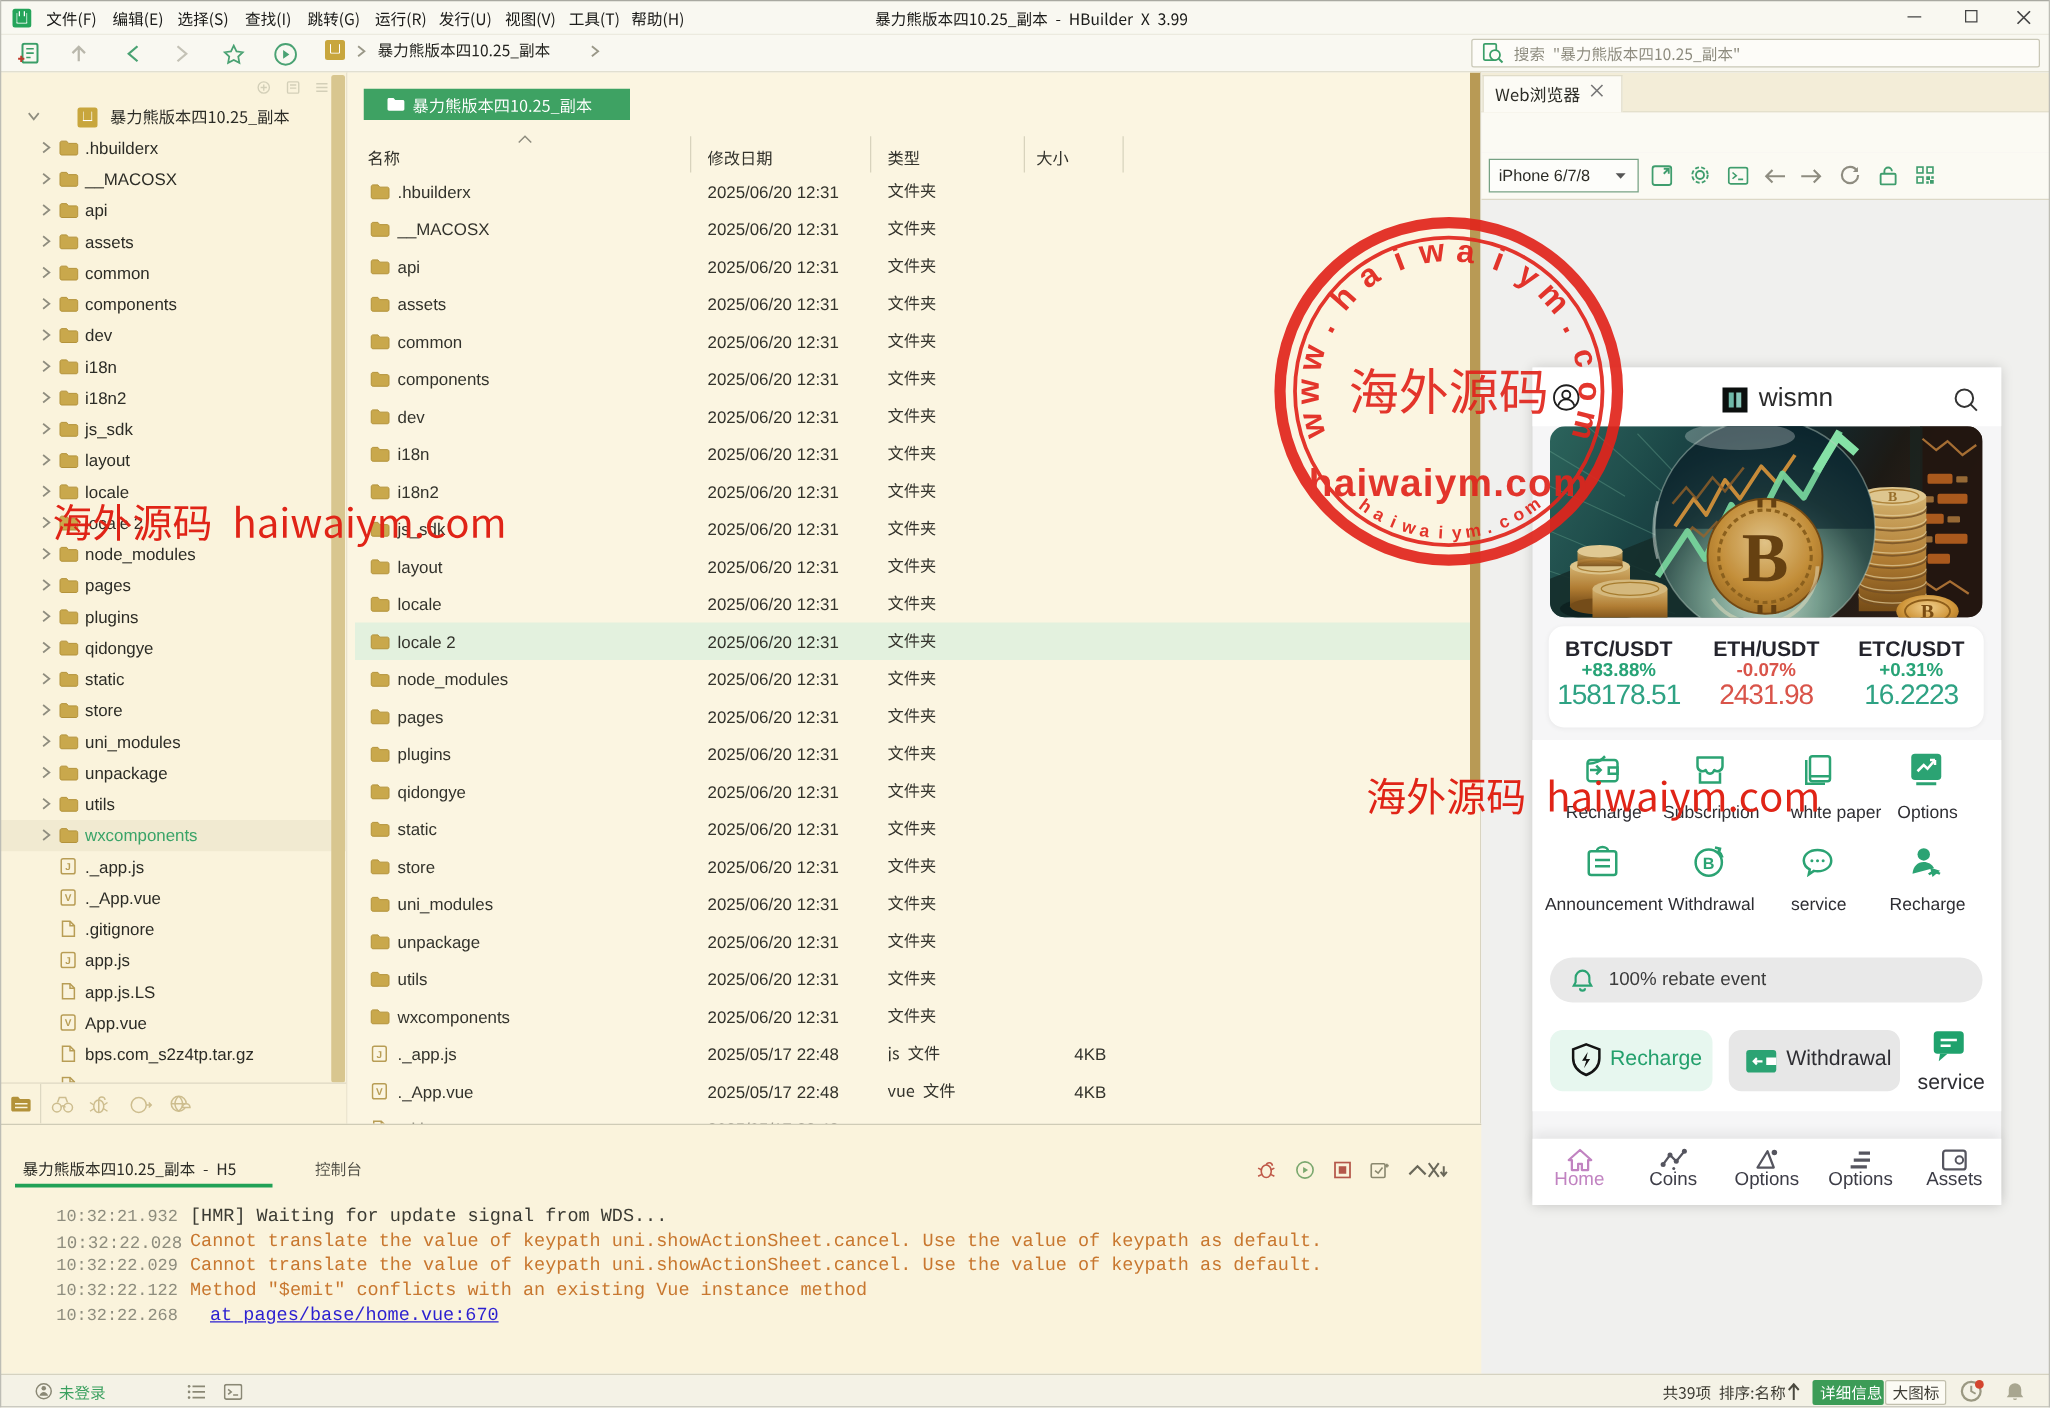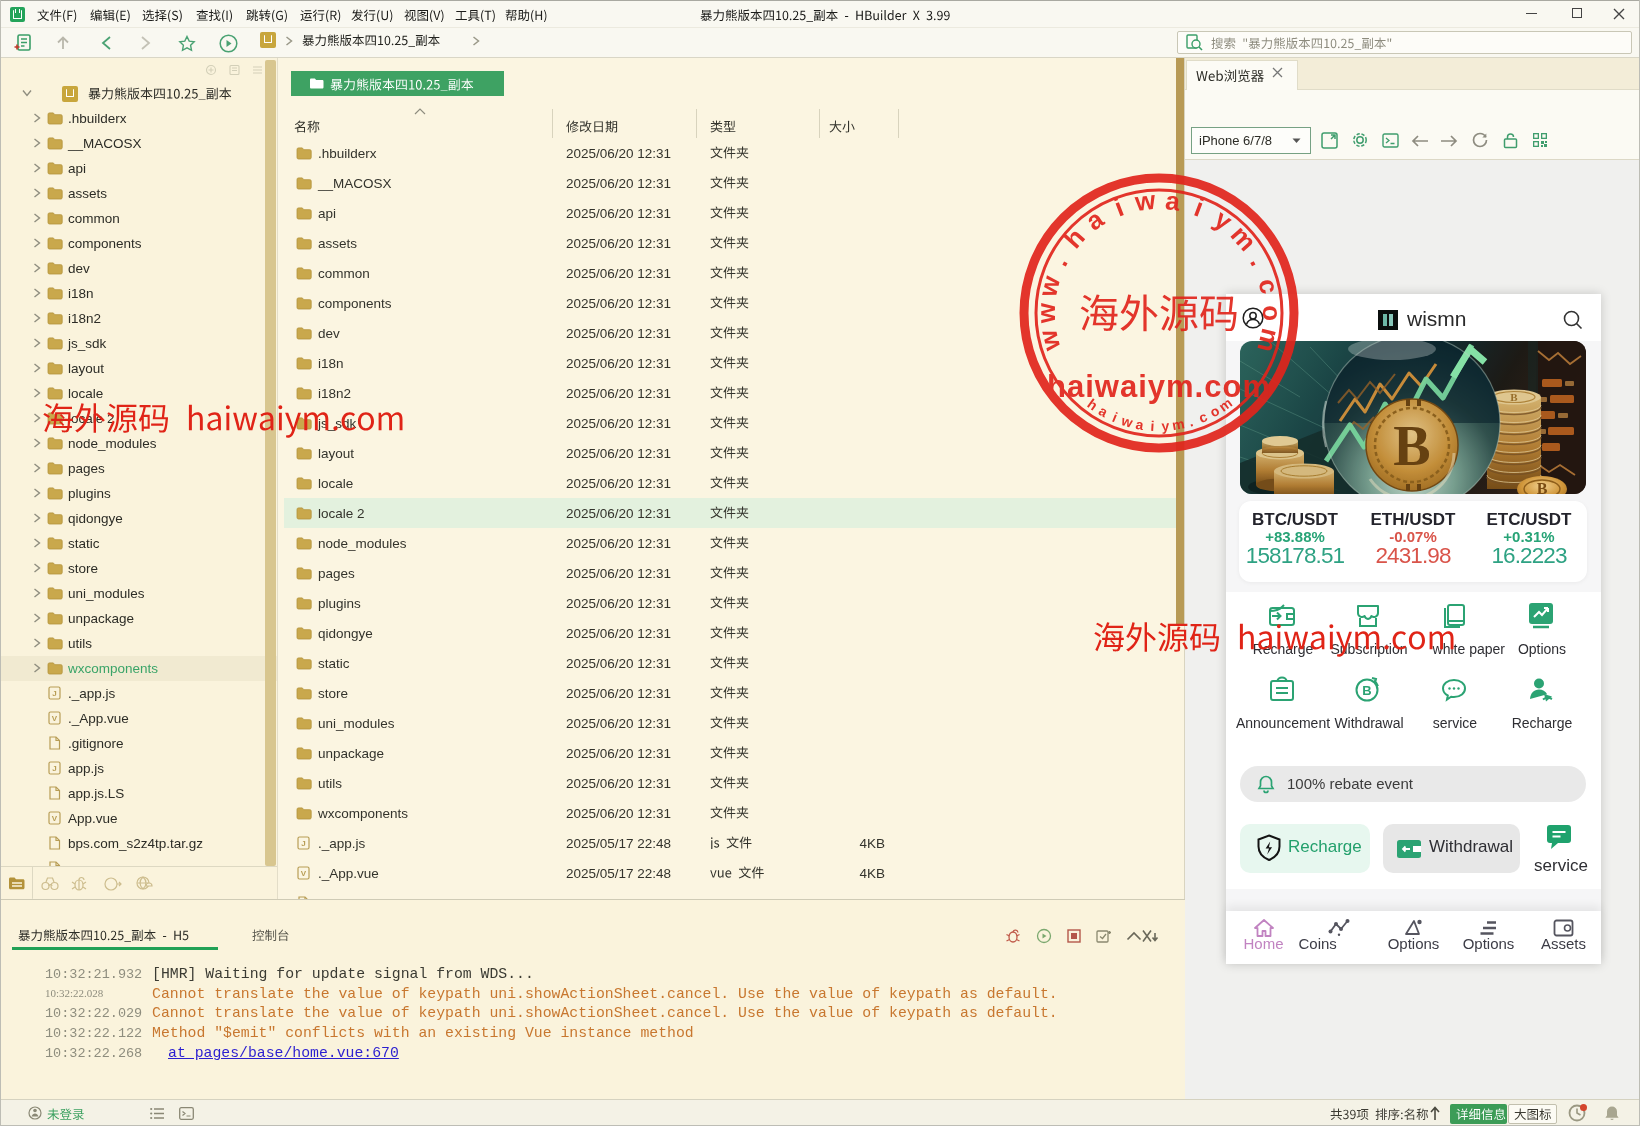--- a/index.html
+++ b/index.html
@@ -972,21 +972,21 @@
     </svg>
     <svg width="20" height="16" viewBox="0 0 20 16" style="display:block;position:absolute;left:252.5px;top:626px">
       <path d="M8 2.5h9M4 8h13M1.5 13.5h13" stroke="#55555f" stroke-width="2.6"></path>
     </svg>
     <svg width="21" height="18" viewBox="0 0 21 18" style="display:block;position:absolute;left:327px;top:625px">
       <rect x="1.5" y="1.5" width="18" height="15" rx="2" fill="none" stroke="#55555f" stroke-width="1.8"></rect>
       <circle cx="14.5" cy="9" r="3" fill="none" stroke="#55555f" stroke-width="1.6"></circle>
       <path d="M19.5 5.5v7" stroke="#fff" stroke-width="0"></path>
     </svg>
     <div class="abs" style="left:-2.5px;top:641px;width:80px;text-align:center;font-size:15px;color:#c183c1">Home</div>
-    <div class="abs" style="left:72.5px;top:641px;width:80px;font-size:15px;color:#3c3c46">Coins</div>
+    <div class="abs" style="left:72.5px;top:641px;width:80px;text-align:center;font-size:15px;color:#3c3c46">Coins</div>
     <div class="abs" style="left:147.5px;top:641px;width:80px;text-align:center;font-size:15px;color:#3c3c46">Options</div>
     <div class="abs" style="left:222.5px;top:641px;width:80px;text-align:center;font-size:15px;color:#3c3c46">Options</div>
     <div class="abs" style="left:297.5px;top:641px;width:80px;text-align:center;font-size:15px;color:#3c3c46">Assets</div>
   </div>
 <div class="abs" style="left:0;top:899px;width:1185px;height:200px;background:#faf3dc;border-top:1px solid #cfcbb6;overflow:hidden">
     <div style="position:absolute;left:18px;top:34.0px;">
       <svg width="0.0" height="12.8" viewBox="0 -11.00 0.0 12.8" style="display:block" fill="#000">
         <path d=""></path>
       </svg>
     </div>
@@ -1020,21 +1020,21 @@
     </svg>
     <svg width="16" height="10" viewBox="0 0 16 10" style="display:block;position:absolute;left:1126px;top:31px">
       <path d="M1.5 8.5L8 2l6.5 6.5" stroke="#6a685a" stroke-width="1.7" fill="none"></path>
     </svg>
     <svg width="18" height="14" viewBox="0 0 18 14" style="display:block;position:absolute;left:1142px;top:29px">
       <path d="M1 1.5l8 11M9 1.5l-8 11" stroke="#6a685a" stroke-width="1.6"></path>
       <path d="M13 4v7M10.5 8.5l2.5 3 2.5-3" stroke="#6a685a" stroke-width="1.6" fill="none"></path>
     </svg>
     <div class="abs" style="left:45px;top:67.0px;font-family:Liberation Mono,monospace;font-size:13.5px;color:#8e8d7e">10:32:21.932</div>
     <div class="abs" style="left:152px;top:66.0px;font-family:Liberation Mono,monospace;font-size:14.8px;color:#3b3b33;">[HMR] Waiting for update signal from WDS...</div>
-    <div class="abs" style="left:45px;top:86.7px;font-family:Liberation Serif, serif;font-size:11px;color:#8e8d7e">10:32:22.028</div>
+    <div class="abs" style="left:45px;top:86.7px;font-family:Liberation Mono, monospace;font-size:14px;color:#8e8d7e">10:32:22.028</div>
     <div class="abs" style="left:152px;top:85.7px;font-family:Liberation Mono,monospace;font-size:14.8px;color:#c8772f;">Cannot translate the value of keypath uni.showActionSheet.cancel. Use the value of keypath as default.</div>
     <div class="abs" style="left:45px;top:106.4px;font-family:Liberation Mono,monospace;font-size:13.5px;color:#8e8d7e">10:32:22.029</div>
     <div class="abs" style="left:152px;top:105.4px;font-family:Liberation Mono,monospace;font-size:14.8px;color:#c8772f;">Cannot translate the value of keypath uni.showActionSheet.cancel. Use the value of keypath as default.</div>
     <div class="abs" style="left:45px;top:126.1px;font-family:Liberation Mono,monospace;font-size:13.5px;color:#8e8d7e">10:32:22.122</div>
     <div class="abs" style="left:152px;top:125.1px;font-family:Liberation Mono,monospace;font-size:14.8px;color:#c8772f;">Method "$emit" conflicts with an existing Vue instance method</div>
     <div class="abs" style="left:45px;top:145.8px;font-family:Liberation Mono,monospace;font-size:13.5px;color:#8e8d7e">10:32:22.268</div>
     <div class="abs" style="left:168px;top:144.8px;font-family:Liberation Mono,monospace;font-size:14.8px;color:#2b1fd0;text-decoration:underline;">at pages/base/home.vue:670</div>
   </div>
 <div class="abs" style="left:0;top:1099px;width:1640px;height:27px;background:#f4f2e6;border-top:1px solid #d5d2c0">
     <svg width="14" height="14" viewBox="0 0 14 14" style="display:block;position:absolute;left:28px;top:6px">

